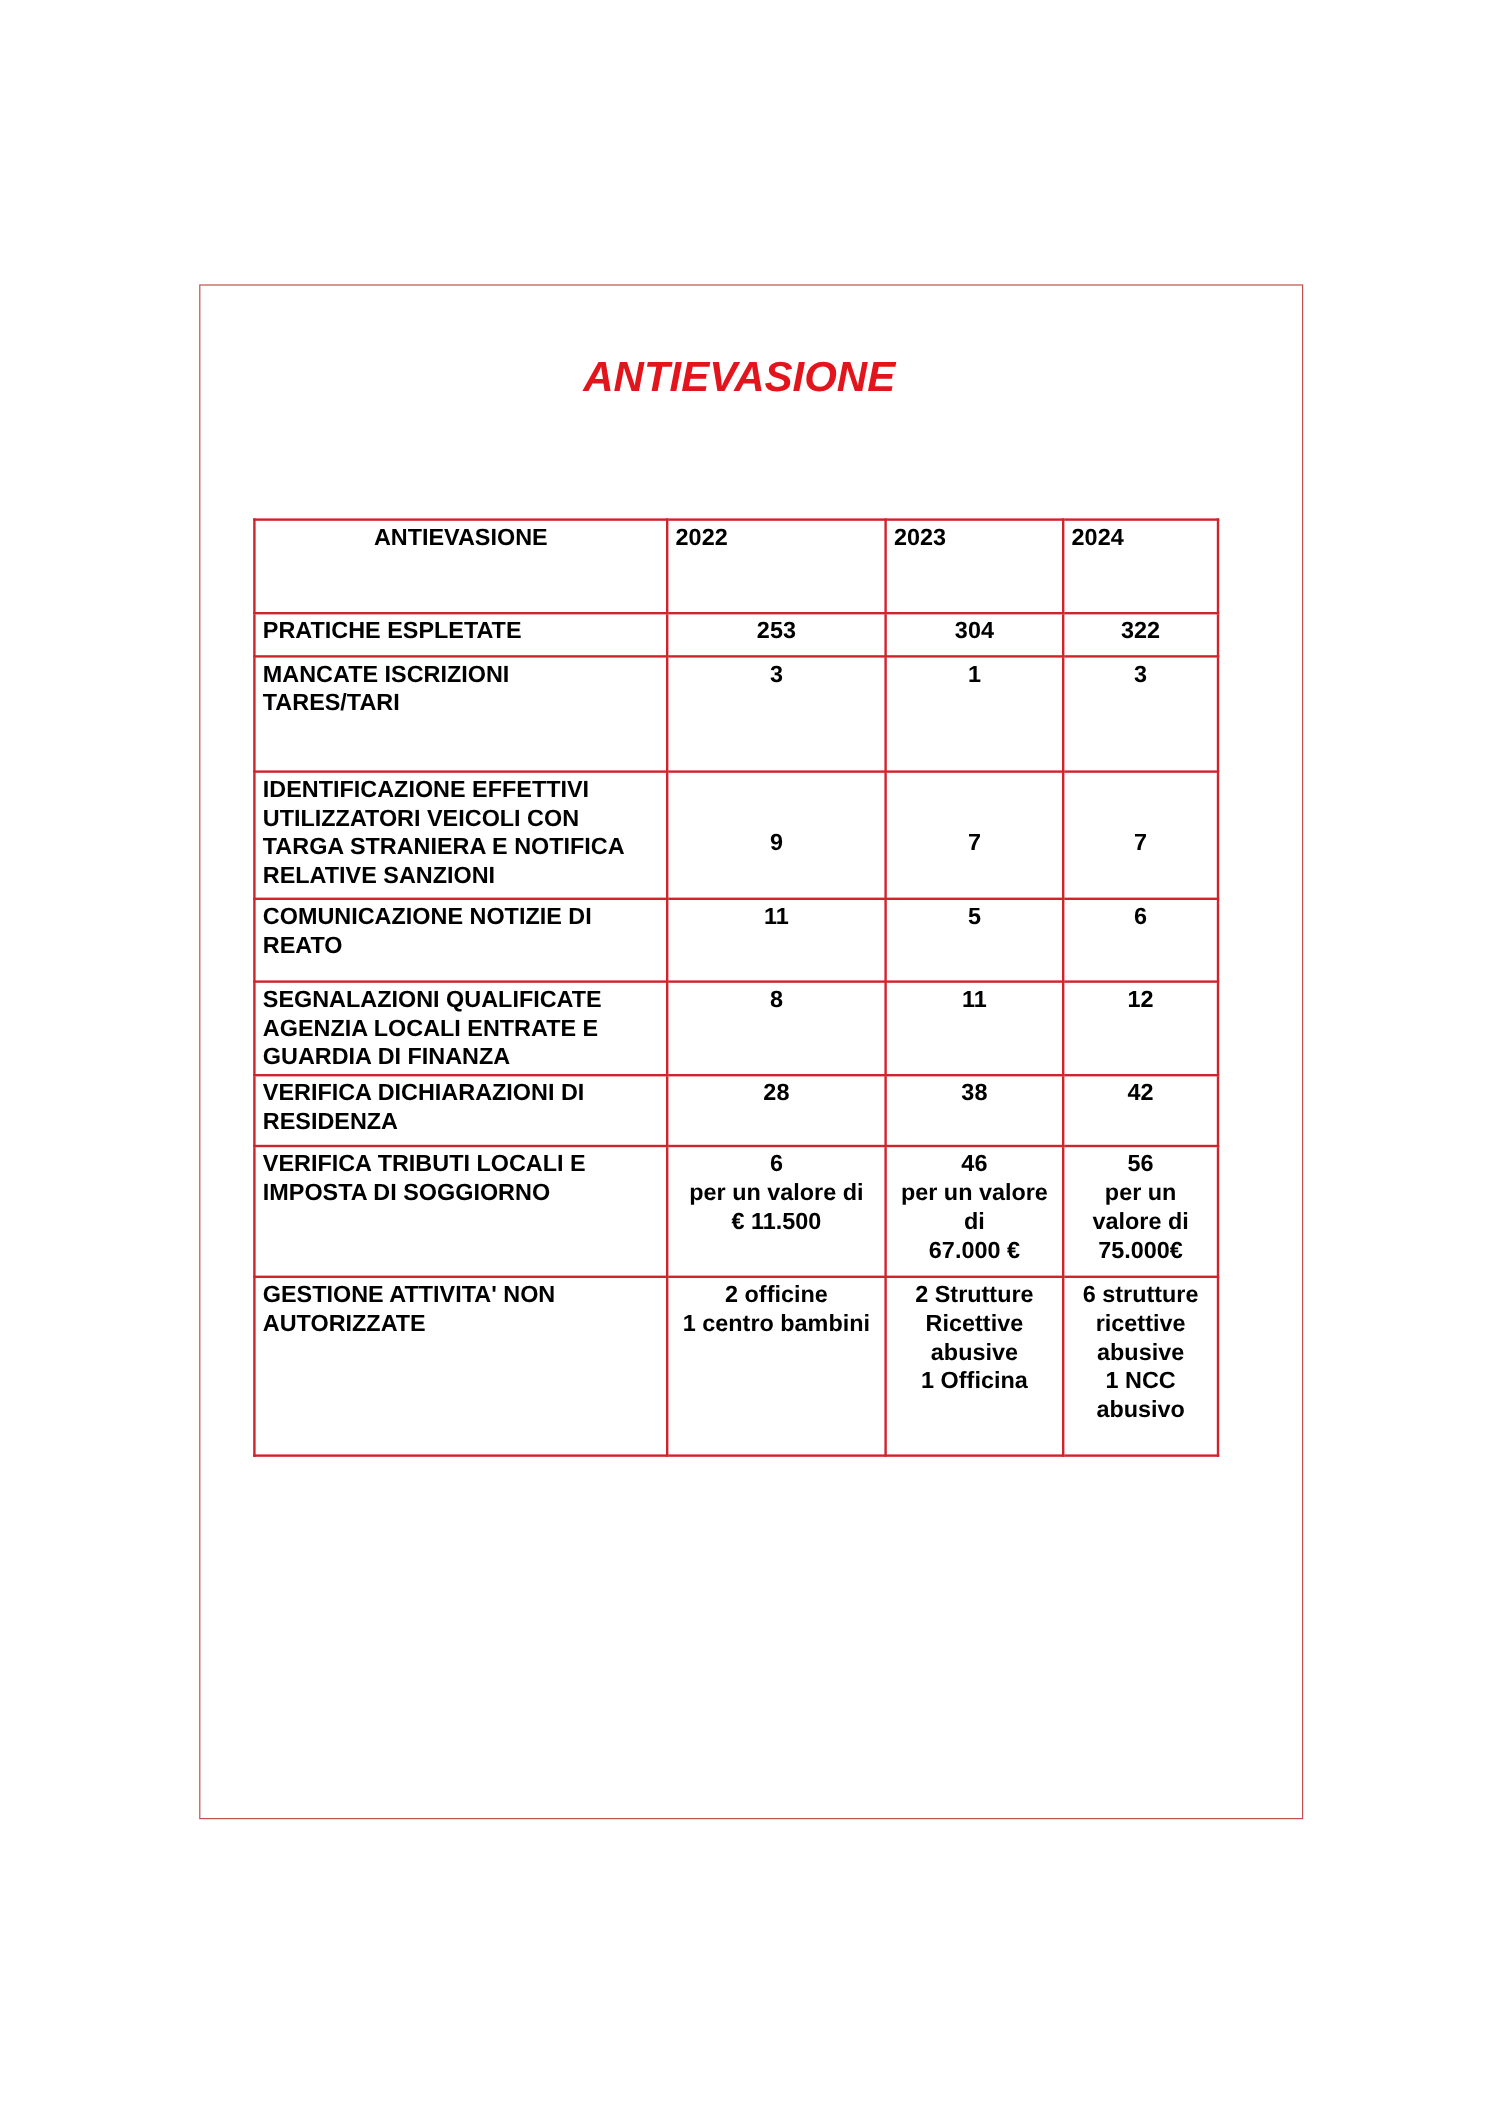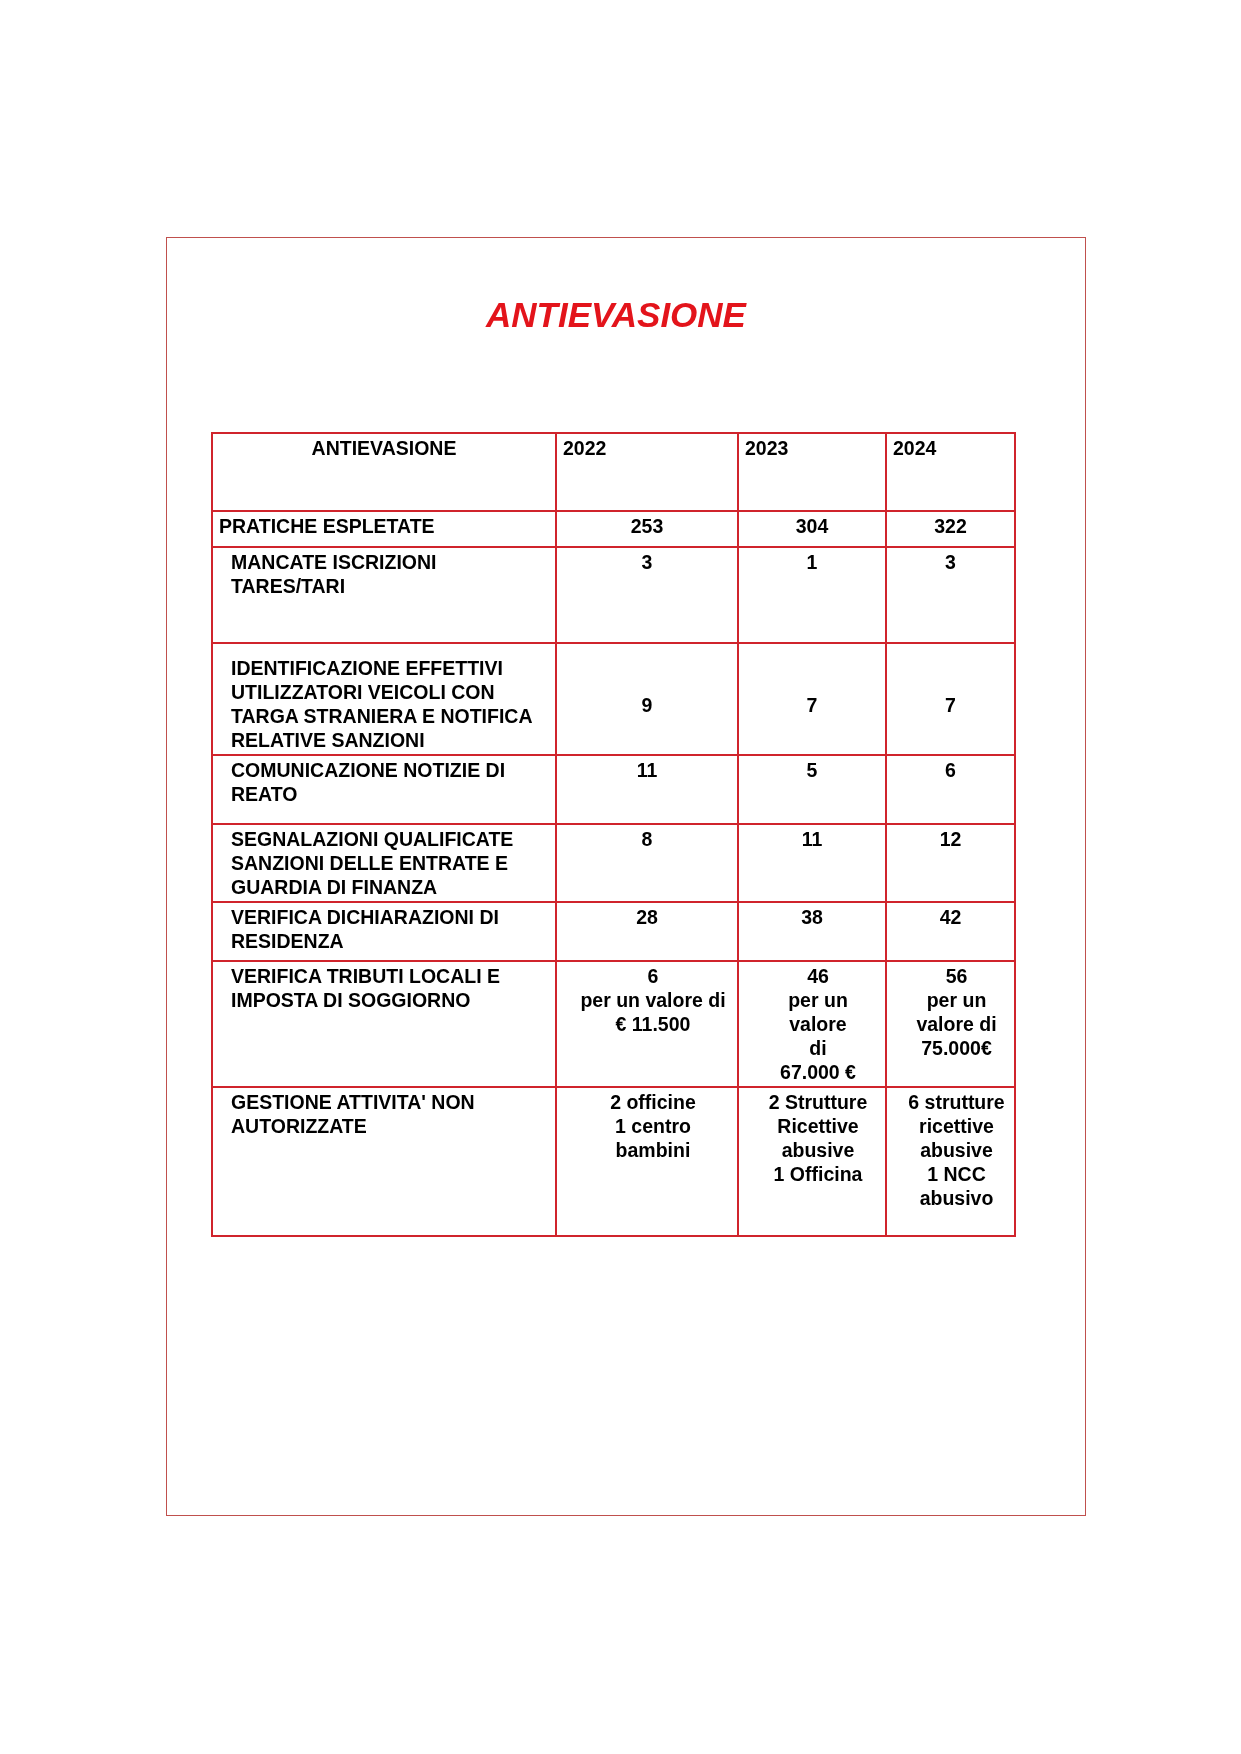--- a/index.html
+++ b/index.html
@@ -66,21 +66,21 @@
   }
   th.hdr-year {
     text-align: left;
     vertical-align: middle;
     font-size: 19.5px;
     padding-bottom: 14px;
   }
   td.label { text-align: left; padding-left: 5px; }
   td.val { text-align: center; padding-left: 2px; padding-right: 2px; }
   td.val.mid { vertical-align: middle; padding-top: 14px; }
-  .line { display: block; margin-left: 12px; }
+  .line { display: block; }
 </style>
 </head>
 <body>
 
 <div class="page-frame"></div>
 
 <div class="title">
   <span>ANTIEVASIONE</span>
 </div>
 
@@ -110,21 +110,21 @@
     <td class="label">
       <span class="line">MANCATE ISCRIZIONI</span>
       <span class="line">TARES/TARI</span>
     </td>
     <td class="val">3</td>
     <td class="val">1</td>
     <td class="val">3</td>
   </tr>
 
   <tr style="height:106px">
-    <td class="label" style="padding-top:12px">
+    <td class="label" style="padding-top:2px">
       <span class="line">IDENTIFICAZIONE EFFETTIVI</span>
       <span class="line">UTILIZZATORI VEICOLI CON</span>
       <span class="line">TARGA STRANIERA E NOTIFICA</span>
       <span class="line">RELATIVE SANZIONI</span>
     </td>
     <td class="val mid">9</td>
     <td class="val mid">7</td>
     <td class="val mid">7</td>
   </tr>
 
@@ -134,21 +134,21 @@
       <span class="line">REATO</span>
     </td>
     <td class="val">11</td>
     <td class="val">5</td>
     <td class="val">6</td>
   </tr>
 
   <tr style="height:74px">
     <td class="label">
       <span class="line">SEGNALAZIONI QUALIFICATE</span>
-      <span class="line">SANZIONI DELLE ENTRATE E</span>
+      <span class="line">AGENZIA LOCALI ENTRATE E</span>
       <span class="line">GUARDIA DI FINANZA</span>
     </td>
     <td class="val">8</td>
     <td class="val">11</td>
     <td class="val">12</td>
   </tr>
 
   <tr style="height:59px">
     <td class="label">
       <span class="line">VERIFICA DICHIARAZIONI DI</span>

